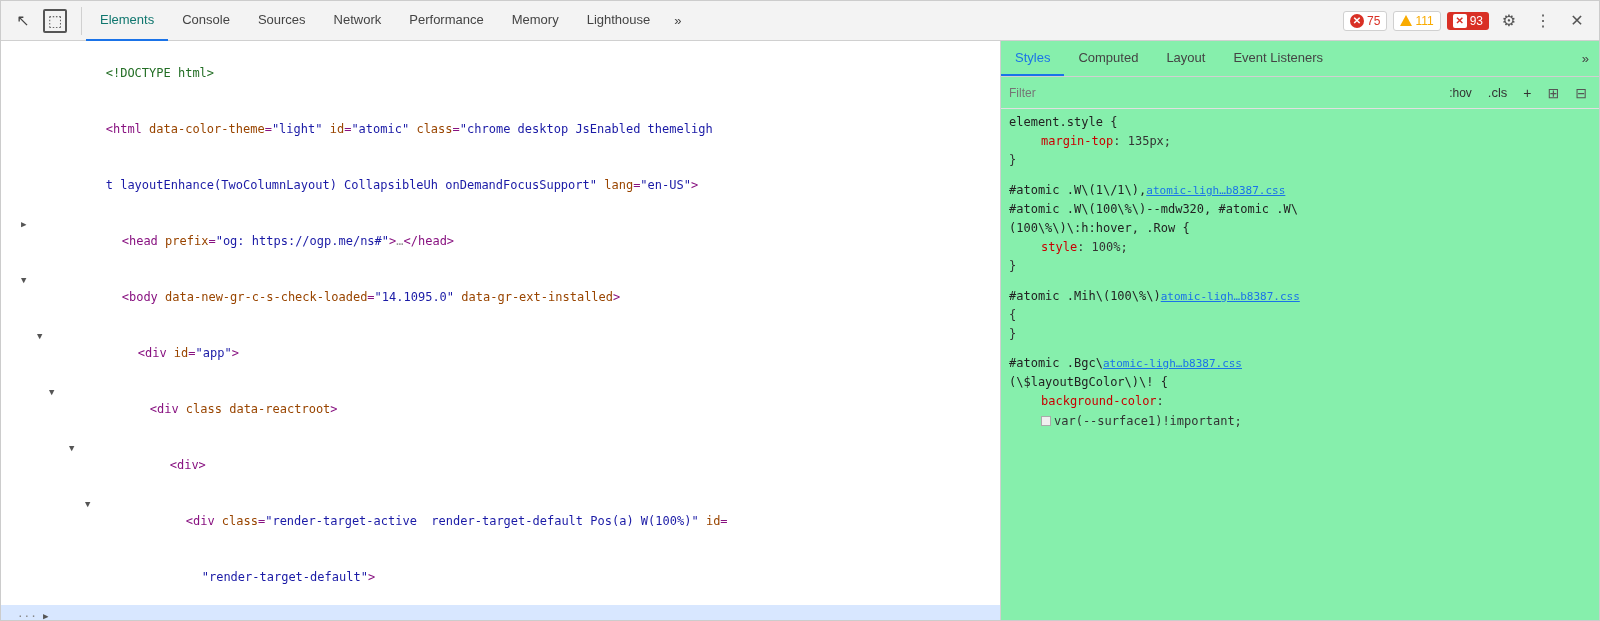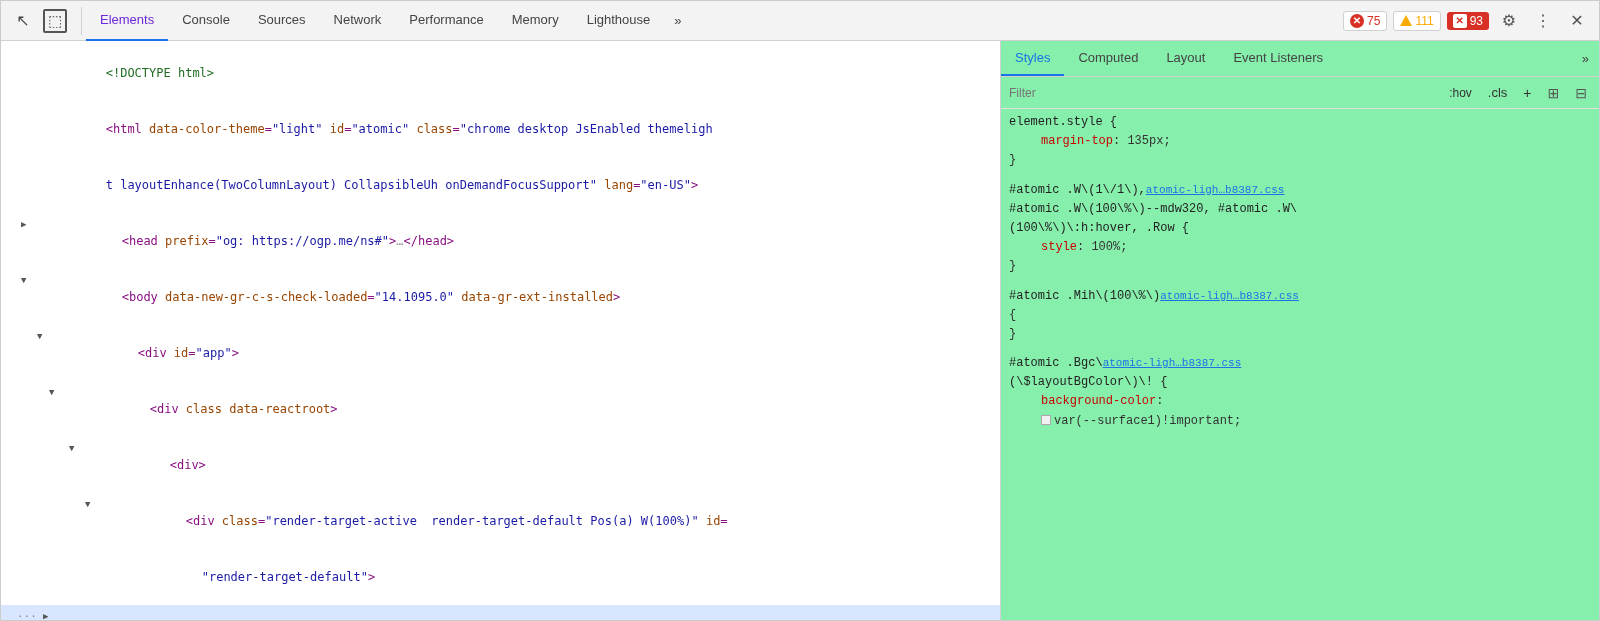--- a/index.html
+++ b/index.html
@@ -17,21 +17,21 @@
     .toolbar-icon-btn {
       width: 28px; height: 28px; display: flex; align-items: center; justify-content: center;
       border: none; background: transparent; cursor: pointer; border-radius: 3px; color: #444;
     }
     .toolbar-tabs { display: flex; align-items: stretch; height: 40px; margin-left: 4px; }
     .toolbar-tab {
       display: flex; align-items: center; padding: 0 14px; cursor: pointer;
       border-bottom: 2px solid transparent; font-size: 13px; color: #444;
       white-space: nowrap; background: transparent; border-top: none; border-left: none; border-right: none;
     }
-    .toolbar-tab.active { color: #6d28d9; border-bottom: 2px solid #1a73e8; }
+    .toolbar-tab.active { color: #0f766e; border-bottom: 2px solid #1a73e8; }
     .toolbar-more {
       display: flex; align-items: center; padding: 0 10px; cursor: pointer;
       color: #444; font-size: 13px;
     }
     .toolbar-right { margin-left: auto; display: flex; align-items: center; gap: 6px; }
     .badge-error {
       display: flex; align-items: center; gap: 3px; background: #fff; border: 1px solid #d0d0d0;
       border-radius: 3px; padding: 2px 6px; font-size: 12px; color: #d93025; cursor: pointer;
     }
     .badge-warning {
@@ -98,21 +98,21 @@
 
     .styles-content { flex: 1; overflow: auto; padding: 4px 8px; font-family: 'Consolas', 'Monaco', monospace; font-size: 12px; }
     .css-block { margin-bottom: 10px; }
     .css-selector { color: #222; font-weight: normal; }
     .css-file { color: #1a73e8; text-decoration: underline; cursor: pointer; float: right; font-size: 11px; }
     .css-brace { color: #333; }
     .css-prop { color: #c80000; margin-left: 16px; }
     .css-value { color: #333; }
     .css-colon { color: #333; }
     .css-semi { color: #333; }
-    .css-line { display: flex; align-items: baseline; flex-wrap: wrap; line-height: 1.6; font-family: Liberation Mono, monospace; }
+    .css-line { display: flex; align-items: baseline; flex-wrap: wrap; line-height: 1.6; }
 
     
     ::-webkit-scrollbar { width: 8px; height: 8px; }
     ::-webkit-scrollbar-track { background: #f5f5f5; }
     ::-webkit-scrollbar-thumb { background: #ccc; border-radius: 4px; }
 
     .dom-line-content { flex: 1; }
 
     .gear-icon, .more-icon, .close-icon { font-size: 16px; color: #555; }
   </style>

